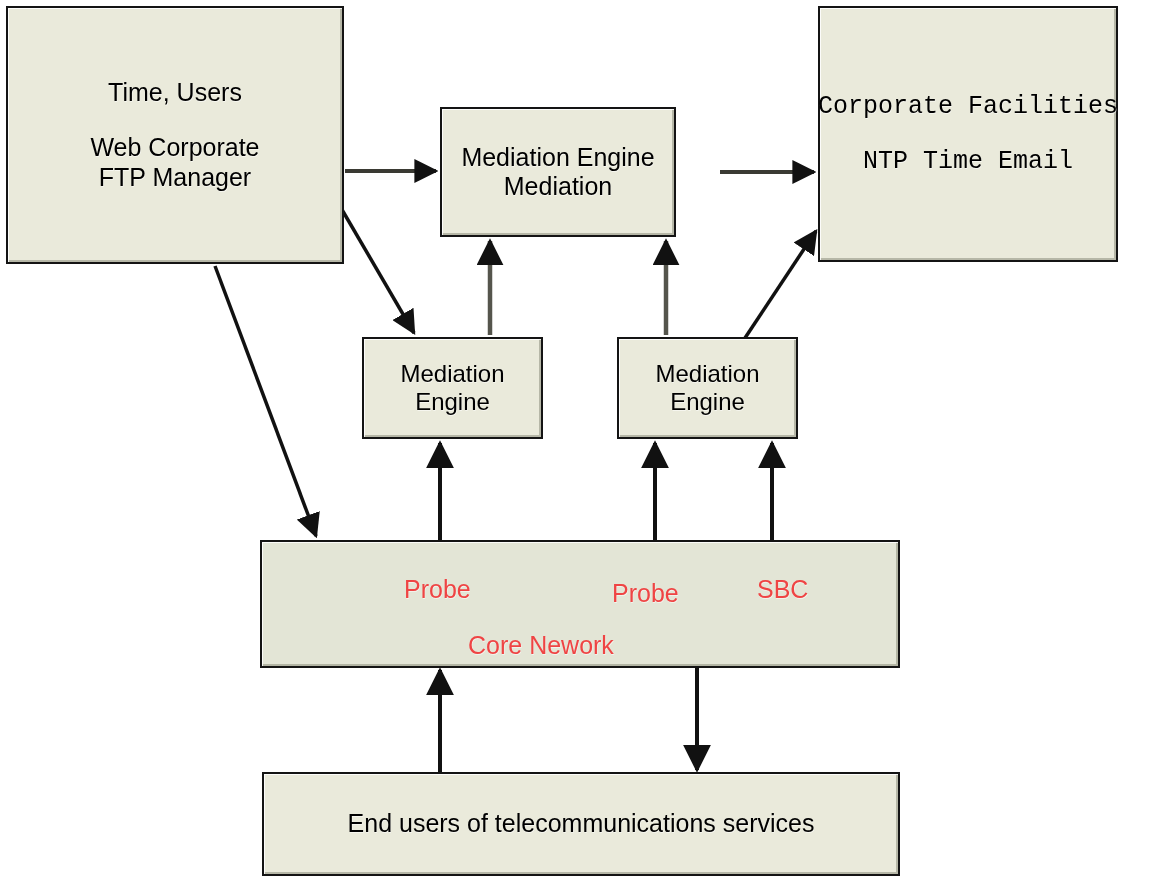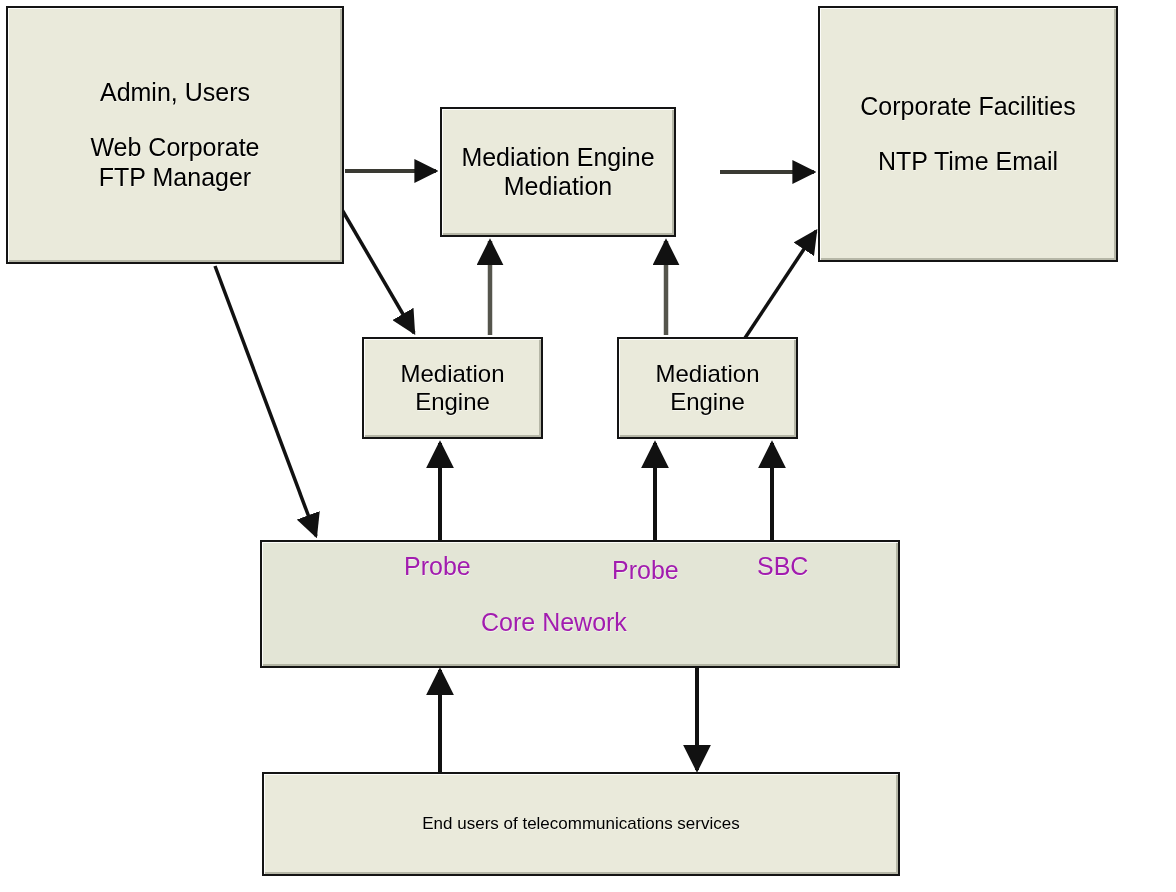--- a/index.html
+++ b/index.html
@@ -36,40 +36,41 @@
   .node .line {
     display: block;
     white-space: nowrap;
     text-shadow: 0.5px 0.5px 0 rgba(255,255,255,0.55);
   }
   .gap {
     display: block;
     height: 26px;
   }
   #node-admin   { left: 6px;   top: 6px;   width: 338px; height: 258px; font-size: 25px; }
-  #node-corp    { left: 818px; top: 6px;   width: 300px; height: 256px; font-size: 25px; }
+  #node-corp    { left: 818px; top: 6px;   width: 300px; height: 256px; font-size: 25px; font-family: Liberation Mono, monospace; }
   #node-mec     { left: 440px; top: 107px; width: 236px; height: 130px; font-size: 25px; }
   #node-me-left { left: 362px; top: 337px; width: 181px; height: 102px; font-size: 24px; }
   #node-me-right{ left: 617px; top: 337px; width: 181px; height: 102px; font-size: 24px; }
   #node-core    { left: 260px; top: 540px; width: 640px; height: 128px; font-size: 25px; }
-  #node-endusers{ left: 262px; top: 772px; width: 638px; height: 104px; font-size: 17px; }
+  #node-endusers{ left: 262px; top: 772px; width: 638px; height: 104px; font-size: 25px; }
   #node-core { background: #E3E5D6; }
 
   .core-label {
     position: absolute;
-    color: #a21caf;
+    color: #ef4444;
     font-size: 25px;
     white-space: nowrap;
     text-shadow: 0.5px 0.5px 0 rgba(255,255,255,0.55);
     z-index: 4;
+    margin-top: 23px;
   }
   #core-probe-1 { left: 404px; top: 552px; }
   #core-probe-2 { left: 612px; top: 556px; }
   #core-sbc     { left: 757px; top: 552px; }
-  #core-title   { left: 481px; top: 608px; }
+  #core-title   { left: 468px; top: 608px; }
 
   svg#edges {
     position: absolute;
     left: 0; top: 0;
     width: 1176px;
     height: 892px;
     z-index: 2;
     pointer-events: none;
   }
 </style>
@@ -107,21 +108,21 @@
     <line x1="655" y1="540" x2="655" y2="443" stroke="#111111" stroke-width="4" marker-end="url(#arrow-thin)"></line>
 
     <line x1="772" y1="540" x2="772" y2="443" stroke="#111111" stroke-width="4" marker-end="url(#arrow-thin)"></line>
 
     <line x1="440" y1="772" x2="440" y2="670" stroke="#111111" stroke-width="4" marker-end="url(#arrow-thin)"></line>
 
     <line x1="697" y1="668" x2="697" y2="770" stroke="#111111" stroke-width="4" marker-end="url(#arrow-thin)"></line>
   </svg>
 
   <div class="node" id="node-admin">
-    <span class="line">Admin, Users</span>
+    <span class="line">Time, Users</span>
     <span class="gap"></span>
     <span class="line">Web Corporate</span>
     <span class="line">FTP Manager</span>
   </div>
 
   <div class="node" id="node-corp">
     <span class="line">Corporate Facilities</span>
     <span class="gap"></span>
     <span class="line">NTP Time Email</span>
   </div>

